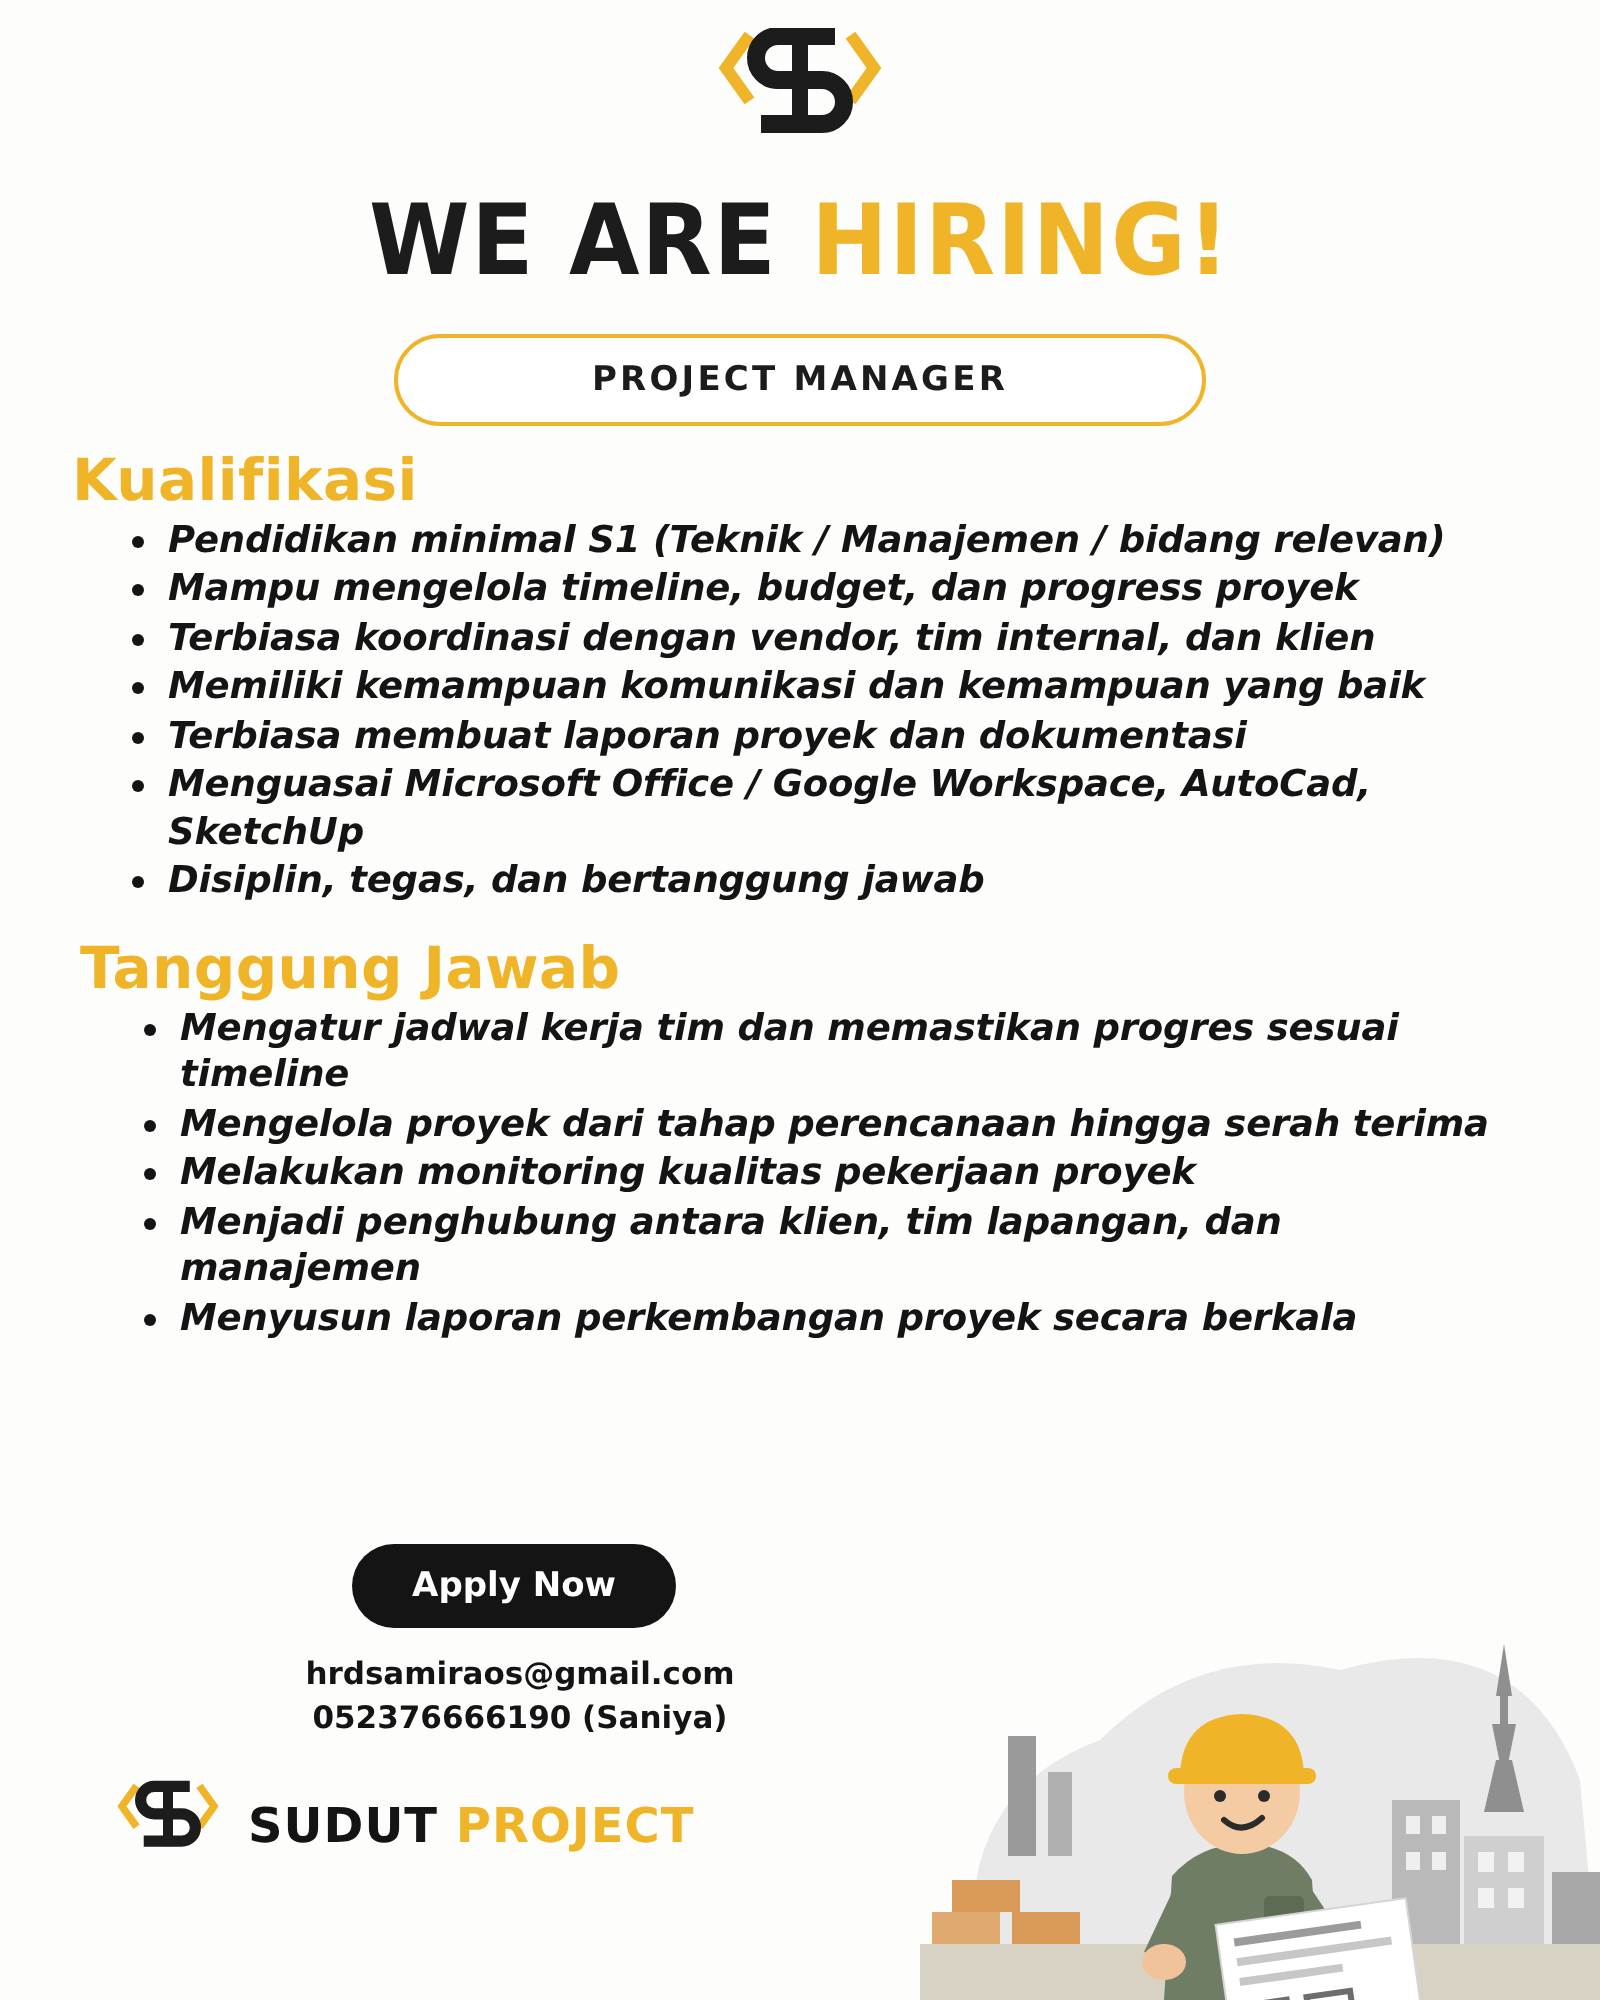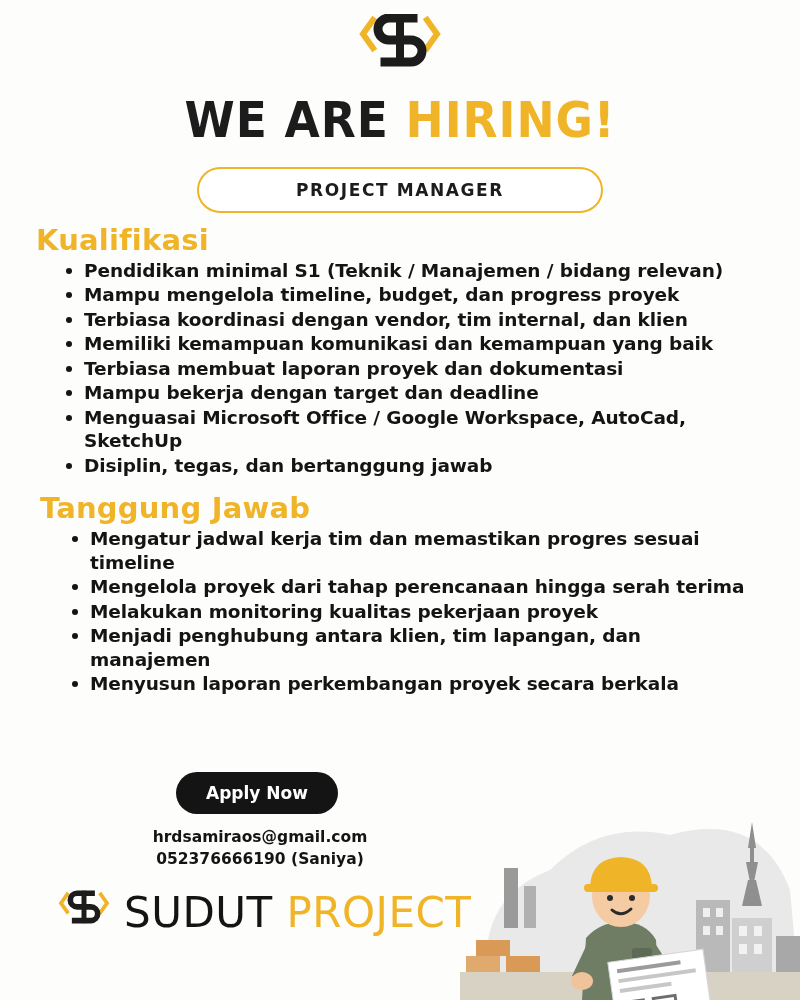--- a/index.html
+++ b/index.html
@@ -64,20 +64,21 @@
     color: #f0b429;
     letter-spacing: 0.2px;
   }
   #qual-title { margin: 10px 0 2px 10px; }
   #resp-title { margin: 14px 0 2px 14px; }
 
   ul.bullets {
     list-style: none;
     margin: 0 16px 0 36px;
     padding: 0;
+    font-style: italic;
   }
   ul.bullets li {
     position: relative;
     font-family: "DejaVu Sans", sans-serif;
     font-weight: bold;
     font-size: 18.5px;
     line-height: 1.27;
     color: #141414;
     padding-left: 22px;
     margin-bottom: 1px;
@@ -124,22 +125,22 @@
     color: #141414;
     line-height: 1.45;
   }
   .brand {
     position: absolute;
     left: 56px; top: 132px;
     display: flex; align-items: center; gap: 12px;
   }
   .brand-name {
     font-family: "DejaVu Sans", sans-serif;
-    font-weight: 400;
-    font-size: 42px;
+    font-weight: 700;
+    font-size: 24px;
     letter-spacing: 0.5px;
     color: #141414;
   }
   .brand-name .b-accent { color: #f0b429; }
 
   
   .illus {
     position: absolute;
     right: 0; bottom: 0;
     width: 340px; height: 250px;
@@ -168,21 +169,20 @@
   </div>
 
   <div class="section">
     <div class="section-title" id="qual-title">Kualifikasi</div>
     <ul class="bullets" id="qual-list">
       <li>Pendidikan minimal S1 (Teknik / Manajemen / bidang relevan)</li>
       <li>Mampu mengelola timeline, budget, dan progress proyek</li>
       <li>Terbiasa koordinasi dengan vendor, tim internal, dan klien</li>
       <li>Memiliki kemampuan komunikasi dan kemampuan yang baik</li>
       <li>Terbiasa membuat laporan proyek dan dokumentasi</li>
-      <li>Mampu bekerja dengan target dan deadline</li>
       <li>Menguasai Microsoft Office / Google Workspace, AutoCad, SketchUp</li>
       <li>Disiplin, tegas, dan bertanggung jawab</li>
     </ul>
   </div>
 
   <div class="section">
     <div class="section-title" id="resp-title">Tanggung Jawab</div>
     <ul class="bullets" id="resp-list">
       <li>Mengatur jadwal kerja tim dan memastikan progres sesuai timeline</li>
       <li>Mengelola proyek dari tahap perencanaan hingga serah terima</li>

